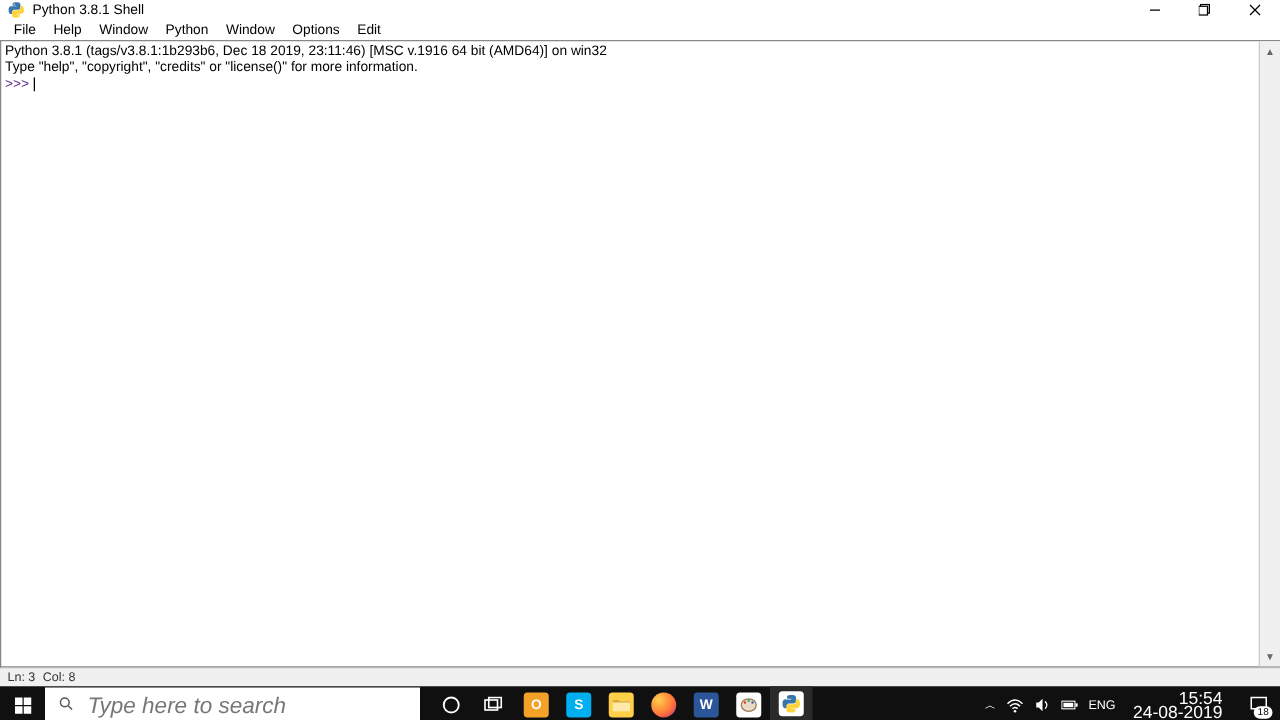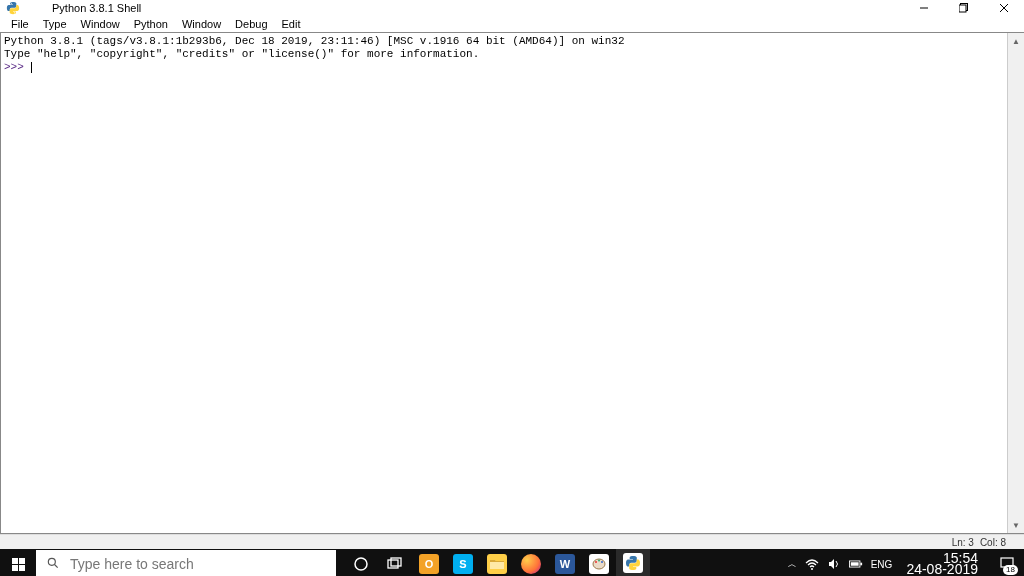--- a/index.html
+++ b/index.html
@@ -8,21 +8,21 @@
     background: #fff; overflow: hidden;
     -webkit-font-smoothing: none;
   }
   
   .titlebar {
     height: 16px; display: flex; align-items: center;
     background: #fff; padding: 0 0 0 6px;
     justify-content: space-between;
   }
   .titlebar-left { display: flex; align-items: center; gap: 6px; }
-  .titlebar-title { font-size: 11px; color: #000; margin-left: 26px; }
+  .titlebar-title { font-size: 11px; color: #000; }
   .titlebar-icon { width: 14px; height: 14px; display:flex; align-items:center; justify-content:center; }
   .win-controls { display: flex; height: 100%; }
   .win-btn {
     width: 40px; height: 16px; display: flex;
     align-items: center; justify-content: center;
     font-size: 10px; color: #000;
   }
   
   .menubar {
     height: 16px; display: flex; align-items: center;
@@ -33,21 +33,21 @@
   
   .content-wrap {
     position: relative;
     height: calc(576px - 16px - 16px - 14px - 30px);
     border: 1.5px solid #888;
     border-right: none;
     display: flex;
   }
   .text-area {
     flex: 1;
-    font-family: Liberation Mono, monospace;
+    font-family: Liberation Sans, sans-serif;
     font-size: 11px; line-height: 13px;
     white-space: pre; padding: 2px 3px;
     color: #000; overflow: hidden;
   }
   .prompt { color: #5b2c87; }
   .cursor {
     display: inline-block; width: 1px; height: 11px;
     background: #000; vertical-align: text-bottom;
     margin-left: 1px;
   }
@@ -58,21 +58,21 @@
     border-left: 1px solid #ccc;
   }
   .vscroll-btn {
     height: 16px; display: flex; align-items: center;
     justify-content: center; font-size: 8px; color: #666;
   }
   
   .statusbar {
     height: 14px; background: #f0f0f0;
     font-size: 10px; color: #333;
-    display: flex; justify-content: flex-end; align-items: center;
+    display: flex; align-items: center;
     padding: 0 18px 0 0;
     border-top: 1px solid #ddd;
   }
   .statusbar span { margin-left: 6px; }
   
   .taskbar {
     height: 30px; background: #101010;
     display: flex; align-items: center;
     color: #fff; font-size: 11px; position: relative;
   }
@@ -81,21 +81,21 @@
     align-items:center; justify-content:center;
   }
   .win-logo { display:grid; grid-template-columns:6px 6px; grid-template-rows:6px 6px; gap:1px; }
   .win-logo > div { background:#fff; }
   .search-box {
     width: 280px; height: 28px; background: #fff;
     display: flex; align-items: center; gap: 10px;
     color: #666; padding: 0 10px;
   }
   .search-box svg { width: 14px; height: 14px; }
-  .search-text { font-size: 14px; color: #777; }
+  .search-text { font-size: 18px; color: #777; font-style: italic; }
   .task-icons { display:flex; align-items:center; height:100%; margin-left:8px; gap:0; }
   .task-icon {
     width: 34px; height: 30px; display:flex;
     align-items:center; justify-content:center;
   }
   .task-icon.active { border-bottom: 2px solid #76b9ed; box-sizing:border-box; background:#2a2a2a; }
   .icon-box {
     width: 20px; height: 20px; border-radius:3px;
     display:flex; align-items:center; justify-content:center;
     font-size:11px; font-weight:bold;
@@ -146,25 +146,25 @@
       <svg width="10" height="10">
           <line x1="1" y1="1" x2="9" y2="9" stroke="#000" stroke-width="1"></line>
           <line x1="9" y1="1" x2="1" y2="9" stroke="#000" stroke-width="1"></line>
         </svg>
     </div>
   </div>
 </div>
 
 <div class="menubar">
   <div class="menu-item">File</div>
-  <div class="menu-item">Type</div>
+  <div class="menu-item">Help</div>
   <div class="menu-item">Window</div>
   <div class="menu-item">Python</div>
   <div class="menu-item">Window</div>
-  <div class="menu-item">Debug</div>
+  <div class="menu-item">Options</div>
   <div class="menu-item">Edit</div>
 </div>
 
 <div class="content-wrap">
   <div class="text-area"><span>Python 3.8.1 (tags/v3.8.1:1b293b6, Dec 18 2019, 23:11:46) [MSC v.1916 64 bit (AMD64)] on win32</span>
 <span>Type "help", "copyright", "credits" or "license()" for more information.</span>
 <span class="prompt">&gt;&gt;&gt; </span><span class="cursor"></span></div>
   <div class="vscroll">
     <div class="vscroll-btn">▲</div>
     <div class="vscroll-btn">▼</div>

